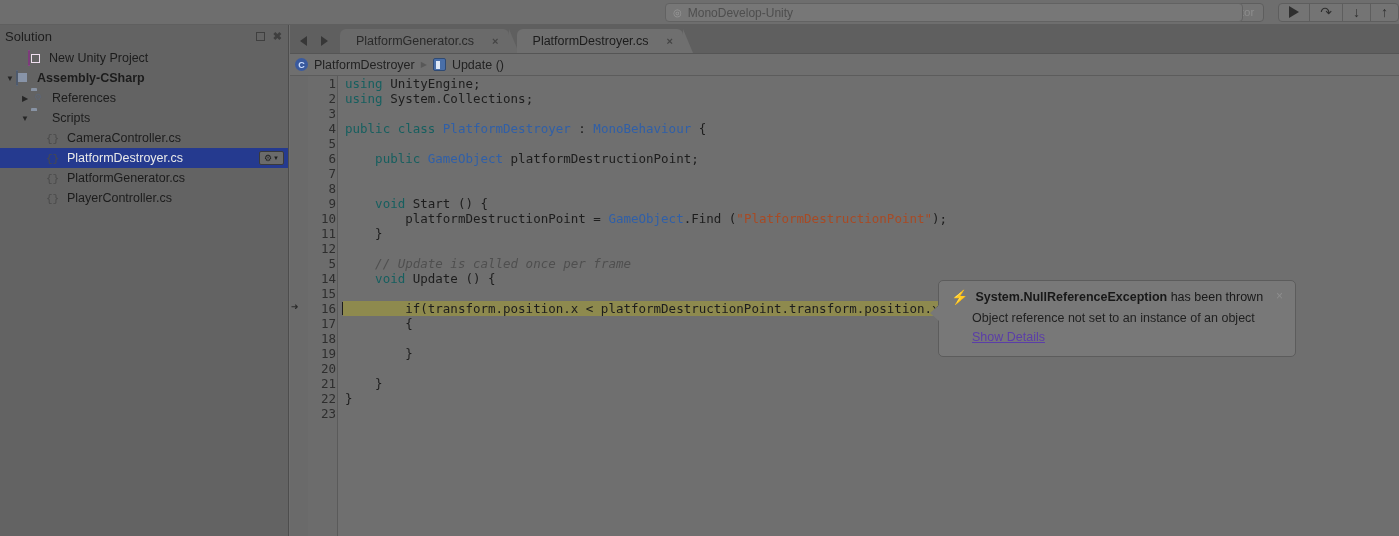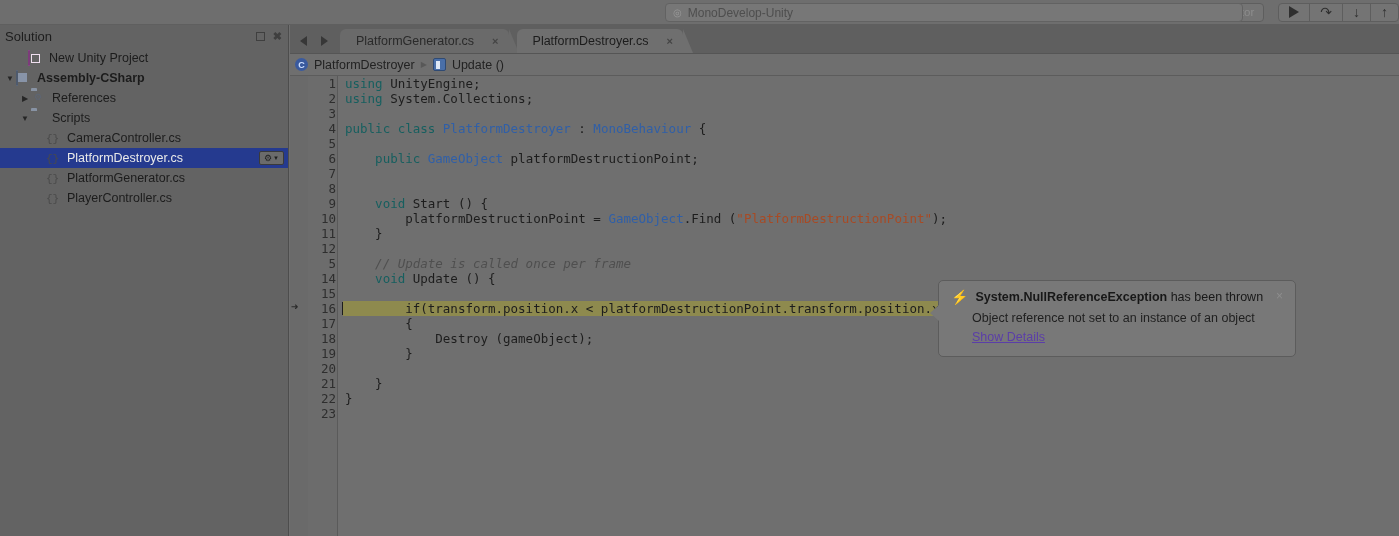--- a/index.html
+++ b/index.html
@@ -520,21 +520,20 @@
           <span class="lnum">16</span>
           <span class="ltext"><span class="p">        if(transform.position.x &lt; platformDestructionPoint.transform.position.x)</span></span>
           <span class="caret"></span>
         </div>
         <div class="line">
           <span class="lnum">17</span>
           <span class="ltext"><span class="p">        {</span></span>
         </div>
         <div class="line">
           <span class="lnum">18</span>
-          <span class="ltext"><span class="p">            Destroy (gameObject);</span></span>
         </div>
         <div class="line">
           <span class="lnum">19</span>
           <span class="ltext"><span class="p">        }</span></span>
         </div>
         <div class="line">
           <span class="lnum">20</span>
           <span class="ltext"></span>
         </div>
         <div class="line">

